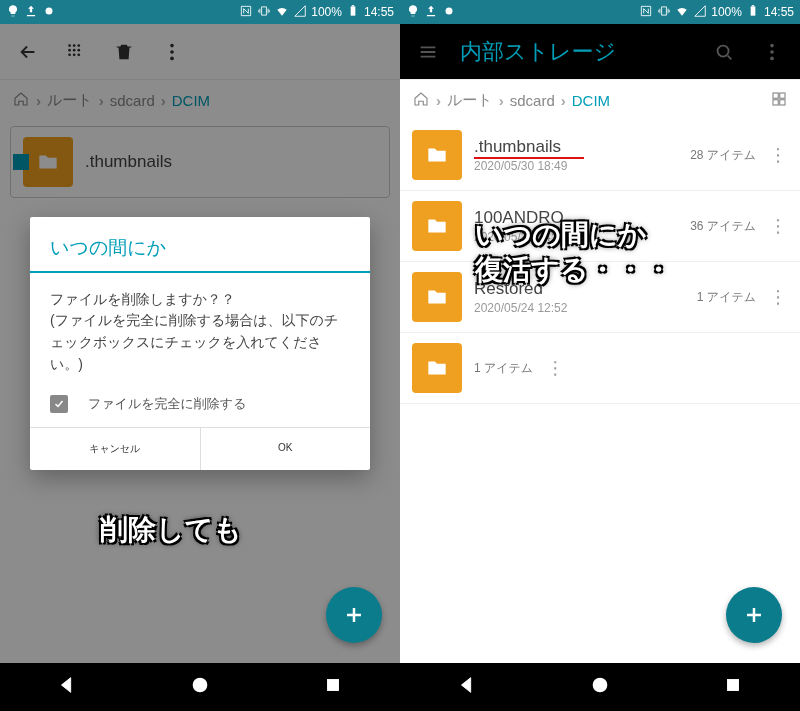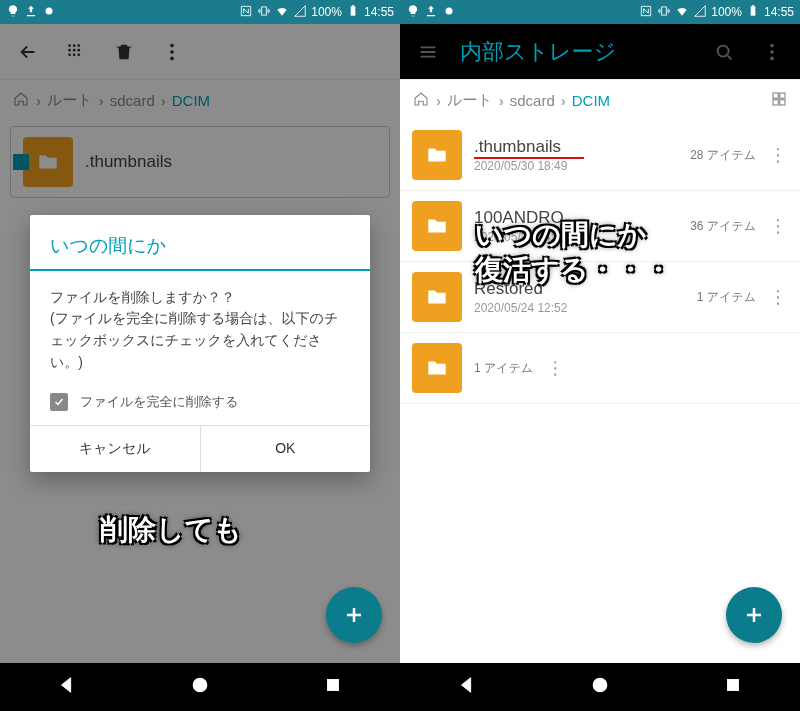--- a/index.html
+++ b/index.html
@@ -43,25 +43,25 @@
   .file-name.underlined::after { content:""; position:absolute; left:0; bottom:-2px; width:110px; height:2px; background:#d11; }
   .file-date { font-size: 12px; color: #999; }
   .file-count { font-size: 12px; color: #777; white-space: nowrap; }
   .row-menu { width: 20px; text-align:center; color:#999; font-size:18px; line-height:1; }
 
   
   .overlay { position: absolute; top:24px; left:0; right:0; bottom:48px; background: rgba(0,0,0,0.45); display:flex; align-items:center; justify-content:center; }
   .dialog { width: 340px; background:#fff; border-radius:2px; box-shadow:0 8px 24px rgba(0,0,0,0.3); }
   .dialog-title { color:#009db8; font-size:19px; padding:18px 20px 10px; border-bottom:2px solid #009db8; margin:0 0 12px 0;}
   .dialog-body { padding: 4px 20px 10px; font-size:14px; color:#444; line-height:1.55; }
-  .dialog-check { display:flex; align-items:center; gap:12px; padding: 10px 20px 14px; font-size:13px; color:#555; }
+  .dialog-check { display:flex; align-items:center; gap:20px; padding: 10px 20px 14px; font-size:13px; color:#555; }
   .dialog-check .box { width:18px; height:18px; background:#888; border-radius:2px; display:flex; align-items:center; justify-content:center; }
   .dialog-check .box svg { width:12px; height:12px; stroke:#fff; stroke-width:3; fill:none; }
   .dialog-actions { display:flex; border-top:1px solid #ddd; }
-  .dialog-actions .dbtn { flex:1; text-align:center; padding:14px 0; font-size:14px; color:#333; }
+  .dialog-actions .dbtn { flex:1; text-align:center; padding:14px 0; font-size:10px; color:#333; }
   .dialog-actions .dbtn + .dbtn { border-left:1px solid #ddd; }
 
   
   .fab { position:absolute; right:18px; bottom:68px; width:56px; height:56px; border-radius:50%; background:#0a7c8c; display:flex; align-items:center; justify-content:center; box-shadow:0 3px 6px rgba(0,0,0,0.3);}
   .fab svg { width:24px; height:24px; stroke:#fff; stroke-width:2.5; }
 
   
   .navbar { position:absolute; left:0; right:0; bottom:0; height:48px; background:#000; display:flex; align-items:center; justify-content:space-around; }
   .navbar svg { width:22px; height:22px; fill:#fff; stroke:#fff; }
 

